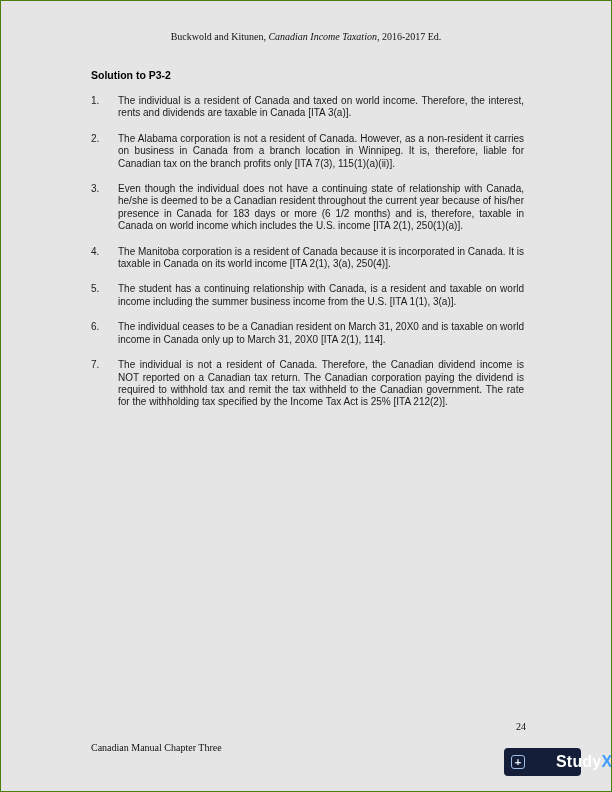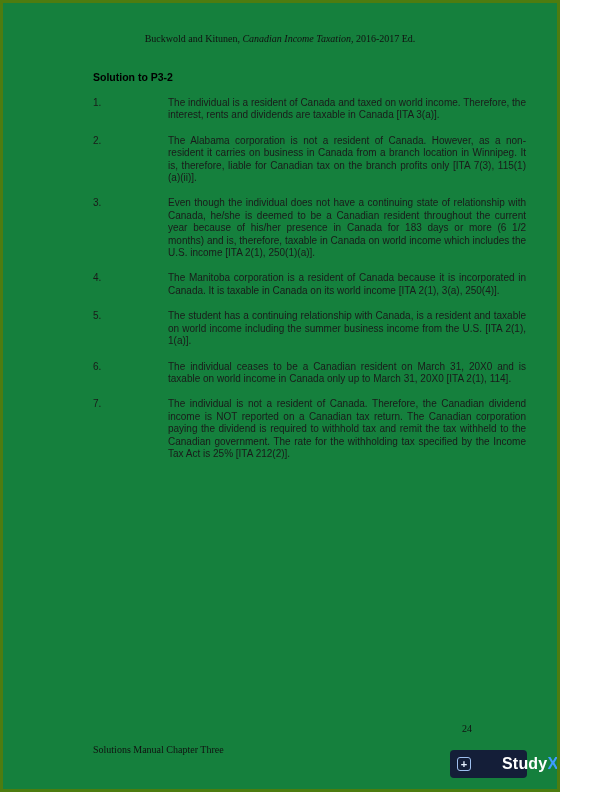--- a/index.html
+++ b/index.html
@@ -1,20 +1,20 @@
 <!DOCTYPE html>
 <html><head>
 <meta charset="utf-8">
 <style>
   * { margin:0; padding:0; box-sizing:border-box; }
   html,body { background:#ffffff; }
   .page {
-    width:560px; height:792px;
-    background:#15803d;
-    border:3px solid #4d7c0f;
+    width:612px; height:792px;
+    background:#e5e5e5;
+    border:1px solid #4d7c0f;
     position:relative;
     overflow:hidden;
     font-family:"Liberation Sans", sans-serif;
     color:#1a1a1a;
   }
   .doc-header {
     position:absolute; top:30px; left:0; right:0;
     text-align:center;
     font-family:"Liberation Serif", serif;
     font-size:10px;
@@ -29,21 +29,21 @@
     position:absolute; top:94px; left:90px; width:433px;
   }
   .item {
     display:flex;
     margin-bottom:13px;
     font-size:10px;
     line-height:12.4px;
     color:#1a1a1a;
   }
   .item .num { width:27px; flex:0 0 27px; }
-  .item .text { flex:1; text-align:justify;margin-left:48px; }
+  .item .text { flex:1; text-align:justify; }
   .page-number {
     position:absolute; top:720px; right:85px;
     font-family:"Liberation Serif", serif;
     font-size:10px; color:#111;
   }
   .footer-left {
     position:absolute; top:741px; left:90px;
     font-family:"Liberation Serif", serif;
     font-size:10px; color:#111;
   }
@@ -93,35 +93,35 @@
     <div class="item">
       <span class="num">3.</span>
       <span class="text">Even though the individual does not have a continuing state of relationship with Canada, he/she is deemed to be a Canadian resident throughout the current year because of his/her presence in Canada for 183 days or more (6 1/2 months) and is, therefore, taxable in Canada on world income which includes the U.S. income [ITA 2(1), 250(1)(a)].</span>
     </div>
     <div class="item">
       <span class="num">4.</span>
       <span class="text">The Manitoba corporation is a resident of Canada because it is incorporated in Canada. It is taxable in Canada on its world income [ITA 2(1), 3(a), 250(4)].</span>
     </div>
     <div class="item">
       <span class="num">5.</span>
-      <span class="text">The student has a continuing relationship with Canada, is a resident and taxable on world income including the summer business income from the U.S. [ITA 2(1), 1(a)].</span>
+      <span class="text">The student has a continuing relationship with Canada, is a resident and taxable on world income including the summer business income from the U.S. [ITA 1(1), 3(a)].</span>
     </div>
     <div class="item">
       <span class="num">6.</span>
       <span class="text">The individual ceases to be a Canadian resident on March 31, 20X0 and is taxable on world income in Canada only up to March 31, 20X0 [ITA 2(1), 114].</span>
     </div>
     <div class="item">
       <span class="num">7.</span>
       <span class="text">The individual is not a resident of Canada.  Therefore, the Canadian dividend income is NOT reported on a Canadian tax return.  The Canadian corporation paying the dividend is required to withhold tax and remit the tax withheld to the Canadian government.  The rate for the withholding tax specified by the Income Tax Act is 25% [ITA 212(2)].</span>
     </div>
   </div>
 
   <div class="page-number">24</div>
 
-  <div class="footer-left">Solutions Manual Chapter Three</div>
+  <div class="footer-left">Canadian Manual Chapter Three</div>
 
   <div class="logo" id="studyxy-logo" style="background: rgb(20, 30, 56);">
     <span class="logo-plus-box">
         <span>+</span>
       </span>
     <span class="logo-text"><span>Study</span><span id="logo-xy" style="color: rgb(63, 155, 255);">XY</span></span>
   </div>
 
 </div>
 

